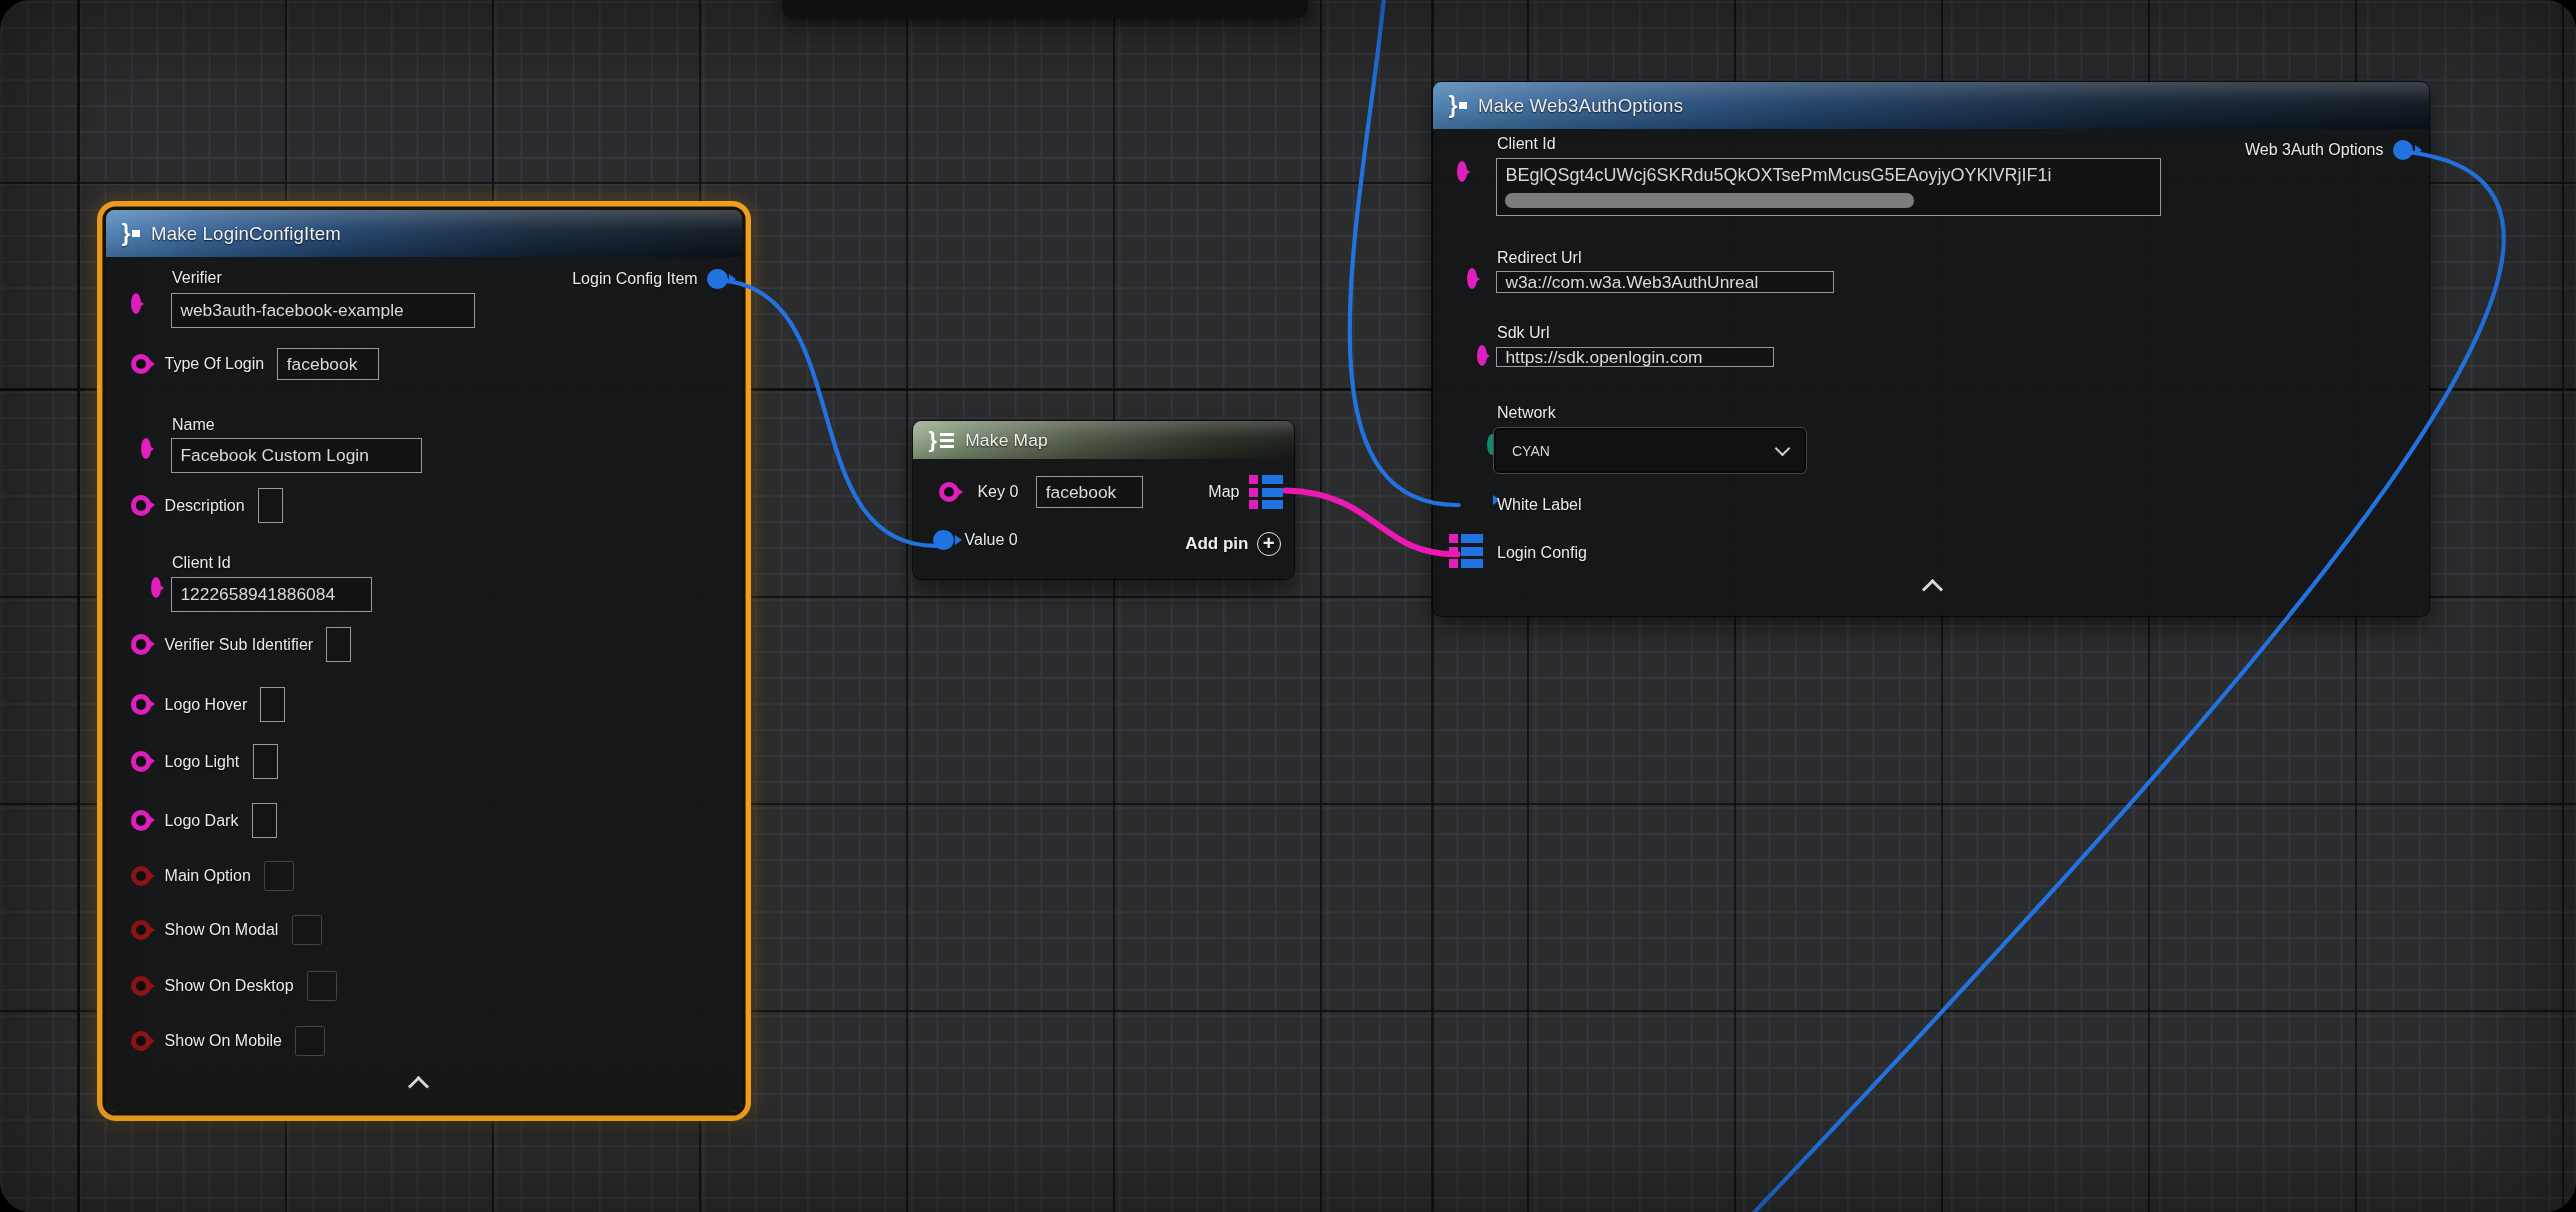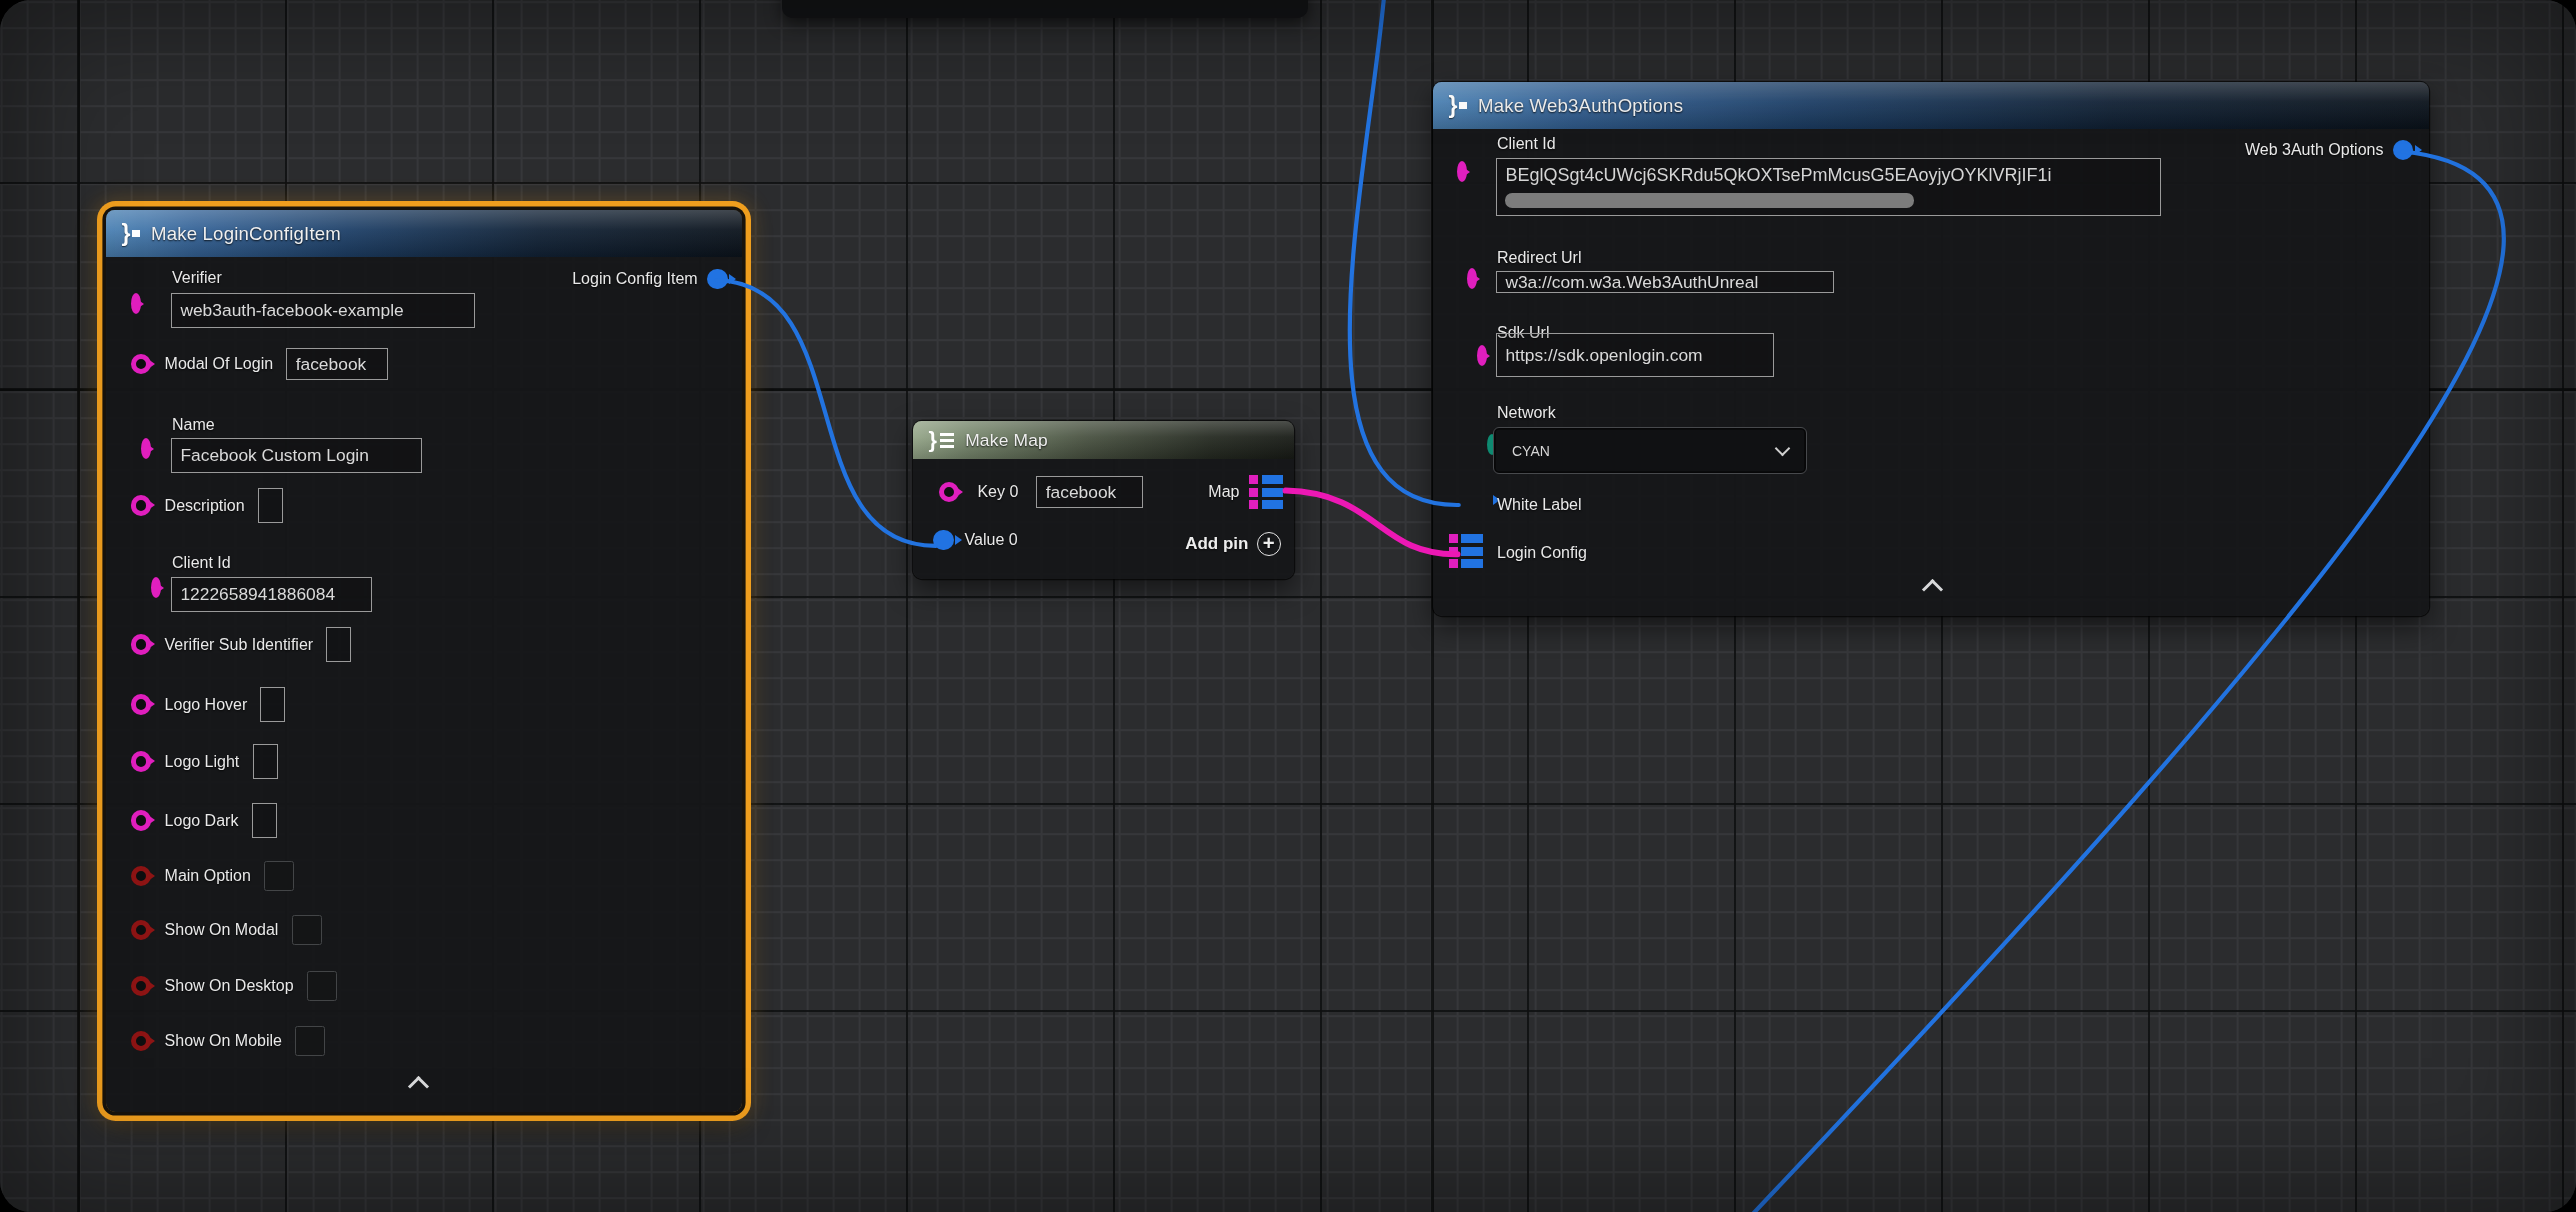--- a/index.html
+++ b/index.html
@@ -109,21 +109,21 @@
     <span class="pin hollow c-string abs" style="left:25px;top:88px"></span>
     <span class="label abs" style="left:66px;top:59px">Verifier</span>
     <div class="inputbox abs" style="left:65px;top:83px;width:304px;height:35px">web3auth-facebook-example</div>
     <div class="outgroup" style="right:14.4px;top:59px">
       <span class="label">Login Config Item</span>
       <span class="pin filled c-struct"></span>
     </div>
 
     <div class="irow" style="left:25px;top:138px">
       <span class="pin hollow c-string"></span>
-      <span class="label">Modal Of Login</span>
+      <span class="label">Type Of Login</span>
       <div class="inputbox" style="width:102px;height:32px">facebook</div>
     </div>
 
     <span class="pin hollow c-string abs" style="left:25px;top:233px"></span>
     <span class="label abs" style="left:66px;top:206px">Name</span>
     <div class="inputbox abs" style="left:65px;top:228px;width:251px;height:35px">Facebook Custom Login</div>
 
     <div class="irow" style="left:25px;top:278px">
       <span class="pin hollow c-string"></span>
       <span class="label">Description</span>
@@ -251,21 +251,21 @@
       <span class="btext">BEglQSgt4cUWcj6SKRdu5QkOXTsePmMcusG5EAoyjyOYKlVRjIF1i</span>
       <span class="scrollbar"></span>
     </div>
 
     <span class="pin hollow c-string abs" style="left:24px;top:191px"></span>
     <span class="label abs" style="left:64px;top:167px">Redirect Url</span>
     <div class="inputbox abs" style="left:63px;top:189px;width:338px;height:22px">w3a://com.w3a.Web3AuthUnreal</div>
 
     <span class="pin hollow c-string abs" style="left:24px;top:268px"></span>
     <span class="label abs" style="left:64px;top:242px">Sdk Url</span>
-    <div class="inputbox abs" style="left:63px;top:251px;width:278px;height:44px">https://sdk.openlogin.com</div>
+    <div class="inputbox abs" style="left:63px;top:265px;width:278px;height:20px">https://sdk.openlogin.com</div>
 
     <span class="pin hollow c-enum abs" style="left:24px;top:357px"></span>
     <span class="label abs" style="left:64px;top:322px">Network</span>
     <div class="dropdown" style="left:60px;top:345px;width:314px;height:47px">
       <span>CYAN</span>
       <span class="dd-chevron"></span>
     </div>
 
     <span class="pin filled c-struct abs" style="left:19px;top:412px"></span>
     <span class="label abs" style="left:64px;top:414px">White Label</span>

